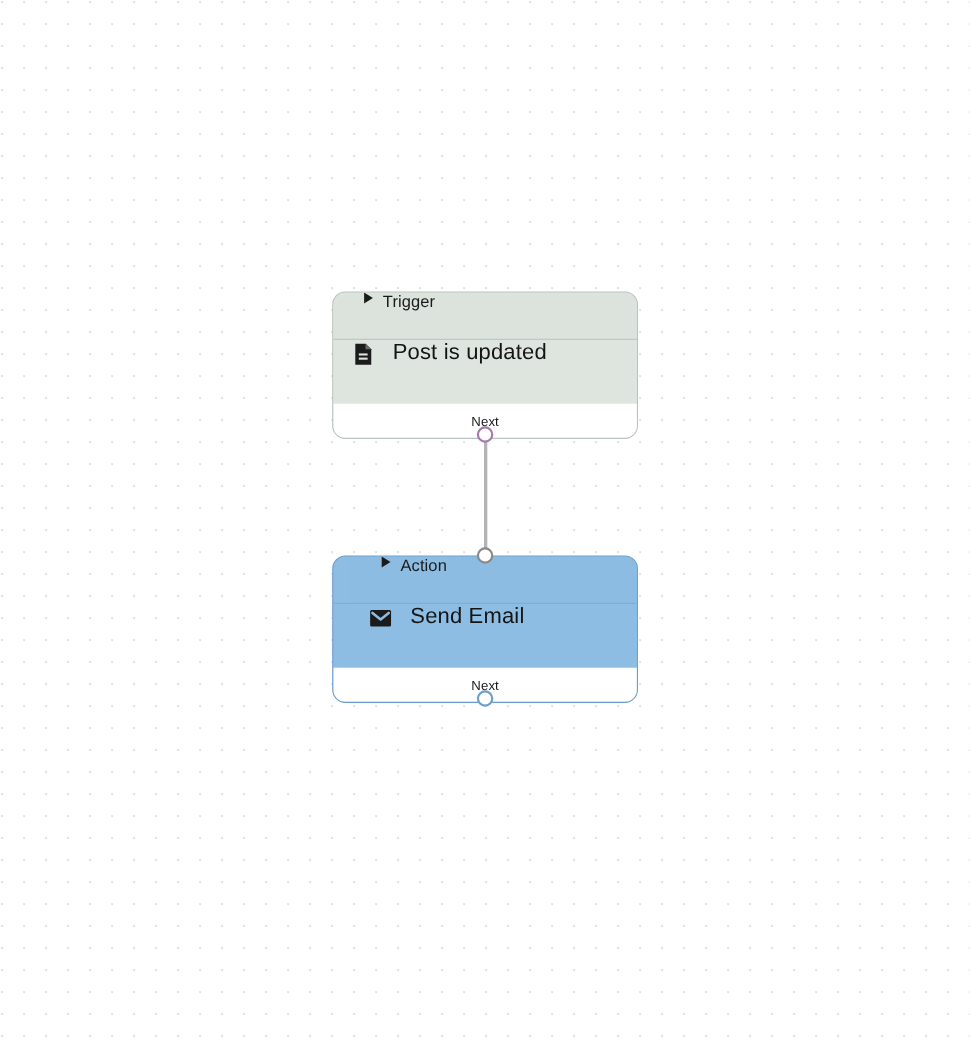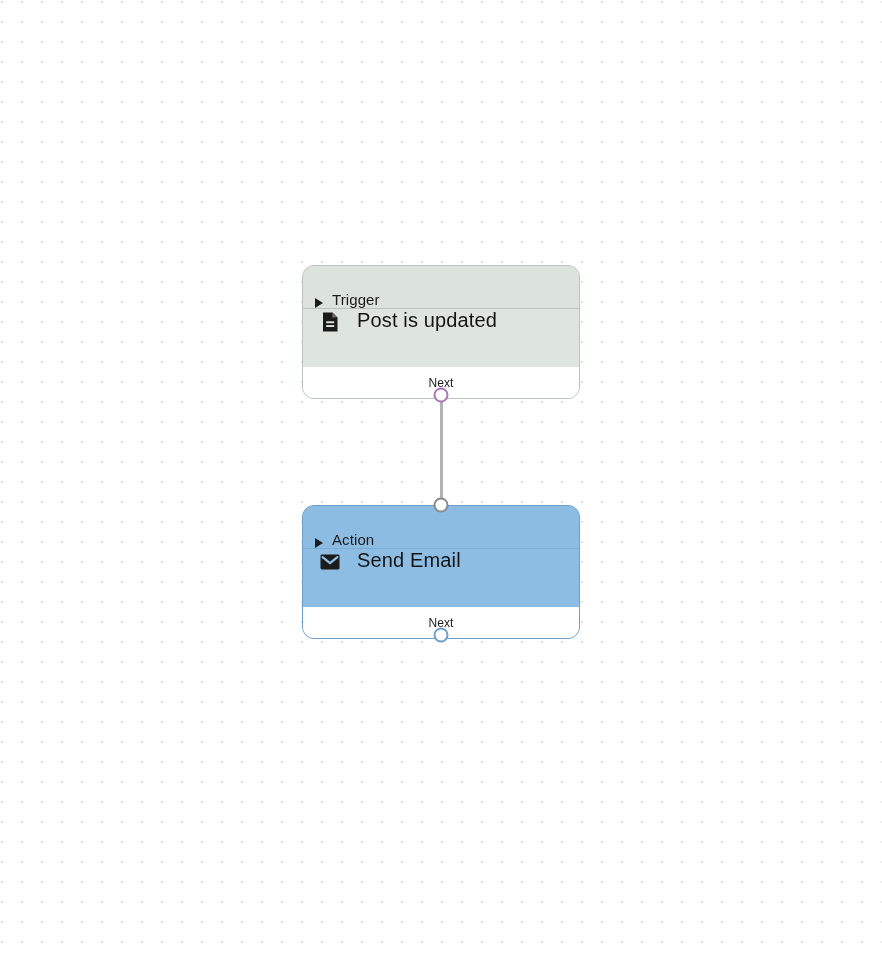--- a/index.html
+++ b/index.html
@@ -44,23 +44,23 @@
     overflow: visible;
   }
   .node-inner {
     border-radius: 12px;
     overflow: hidden;
     box-sizing: border-box;
   }
 
   .node-header {
     display: flex;
-    align-items: flex-end;
+    align-items: flex-start;
     height: 42px;
-    padding: 0 12px;
+    padding: 0 28px;
     box-sizing: border-box;
     font-size: 15px;
     color: #1b1b1b;
   }
   .caret {
     display: inline-block;
     width: 0;
     height: 0;
     border-left: 8px solid #1b1b1b;
     border-top: 5.5px solid transparent;
@@ -135,23 +135,23 @@
   }
   #node-trigger .node-header { background: #dbe3dc; }
   #node-trigger .node-divider { background: #b9c2bc; }
   #node-trigger .node-body { background: #dde5de; }
 
   
   #node-action .node-inner {
     border: 1px solid #6d9fcc;
     background: #8dbde3;
   }
-  #node-action .node-header { background: #8cbce2; }
+  #node-action .node-header { background: #8cbce2; margin-left: 16px; }
   #node-action .node-divider { background: #7badd6; }
-  #node-action .node-body { background: #8dbde3; }
+  #node-action .node-body { background: #8dbde3; margin-left: 16px; }
 </style>
 </head>
 <body>
 
 <div id="canvas">
 
   <svg id="edge-layer" width="882" height="956" viewBox="0 0 882 956">
     <line x1="441.5" y1="395" x2="441.5" y2="505" stroke="#b3b3b3" stroke-width="3"></line>
   </svg>
 

